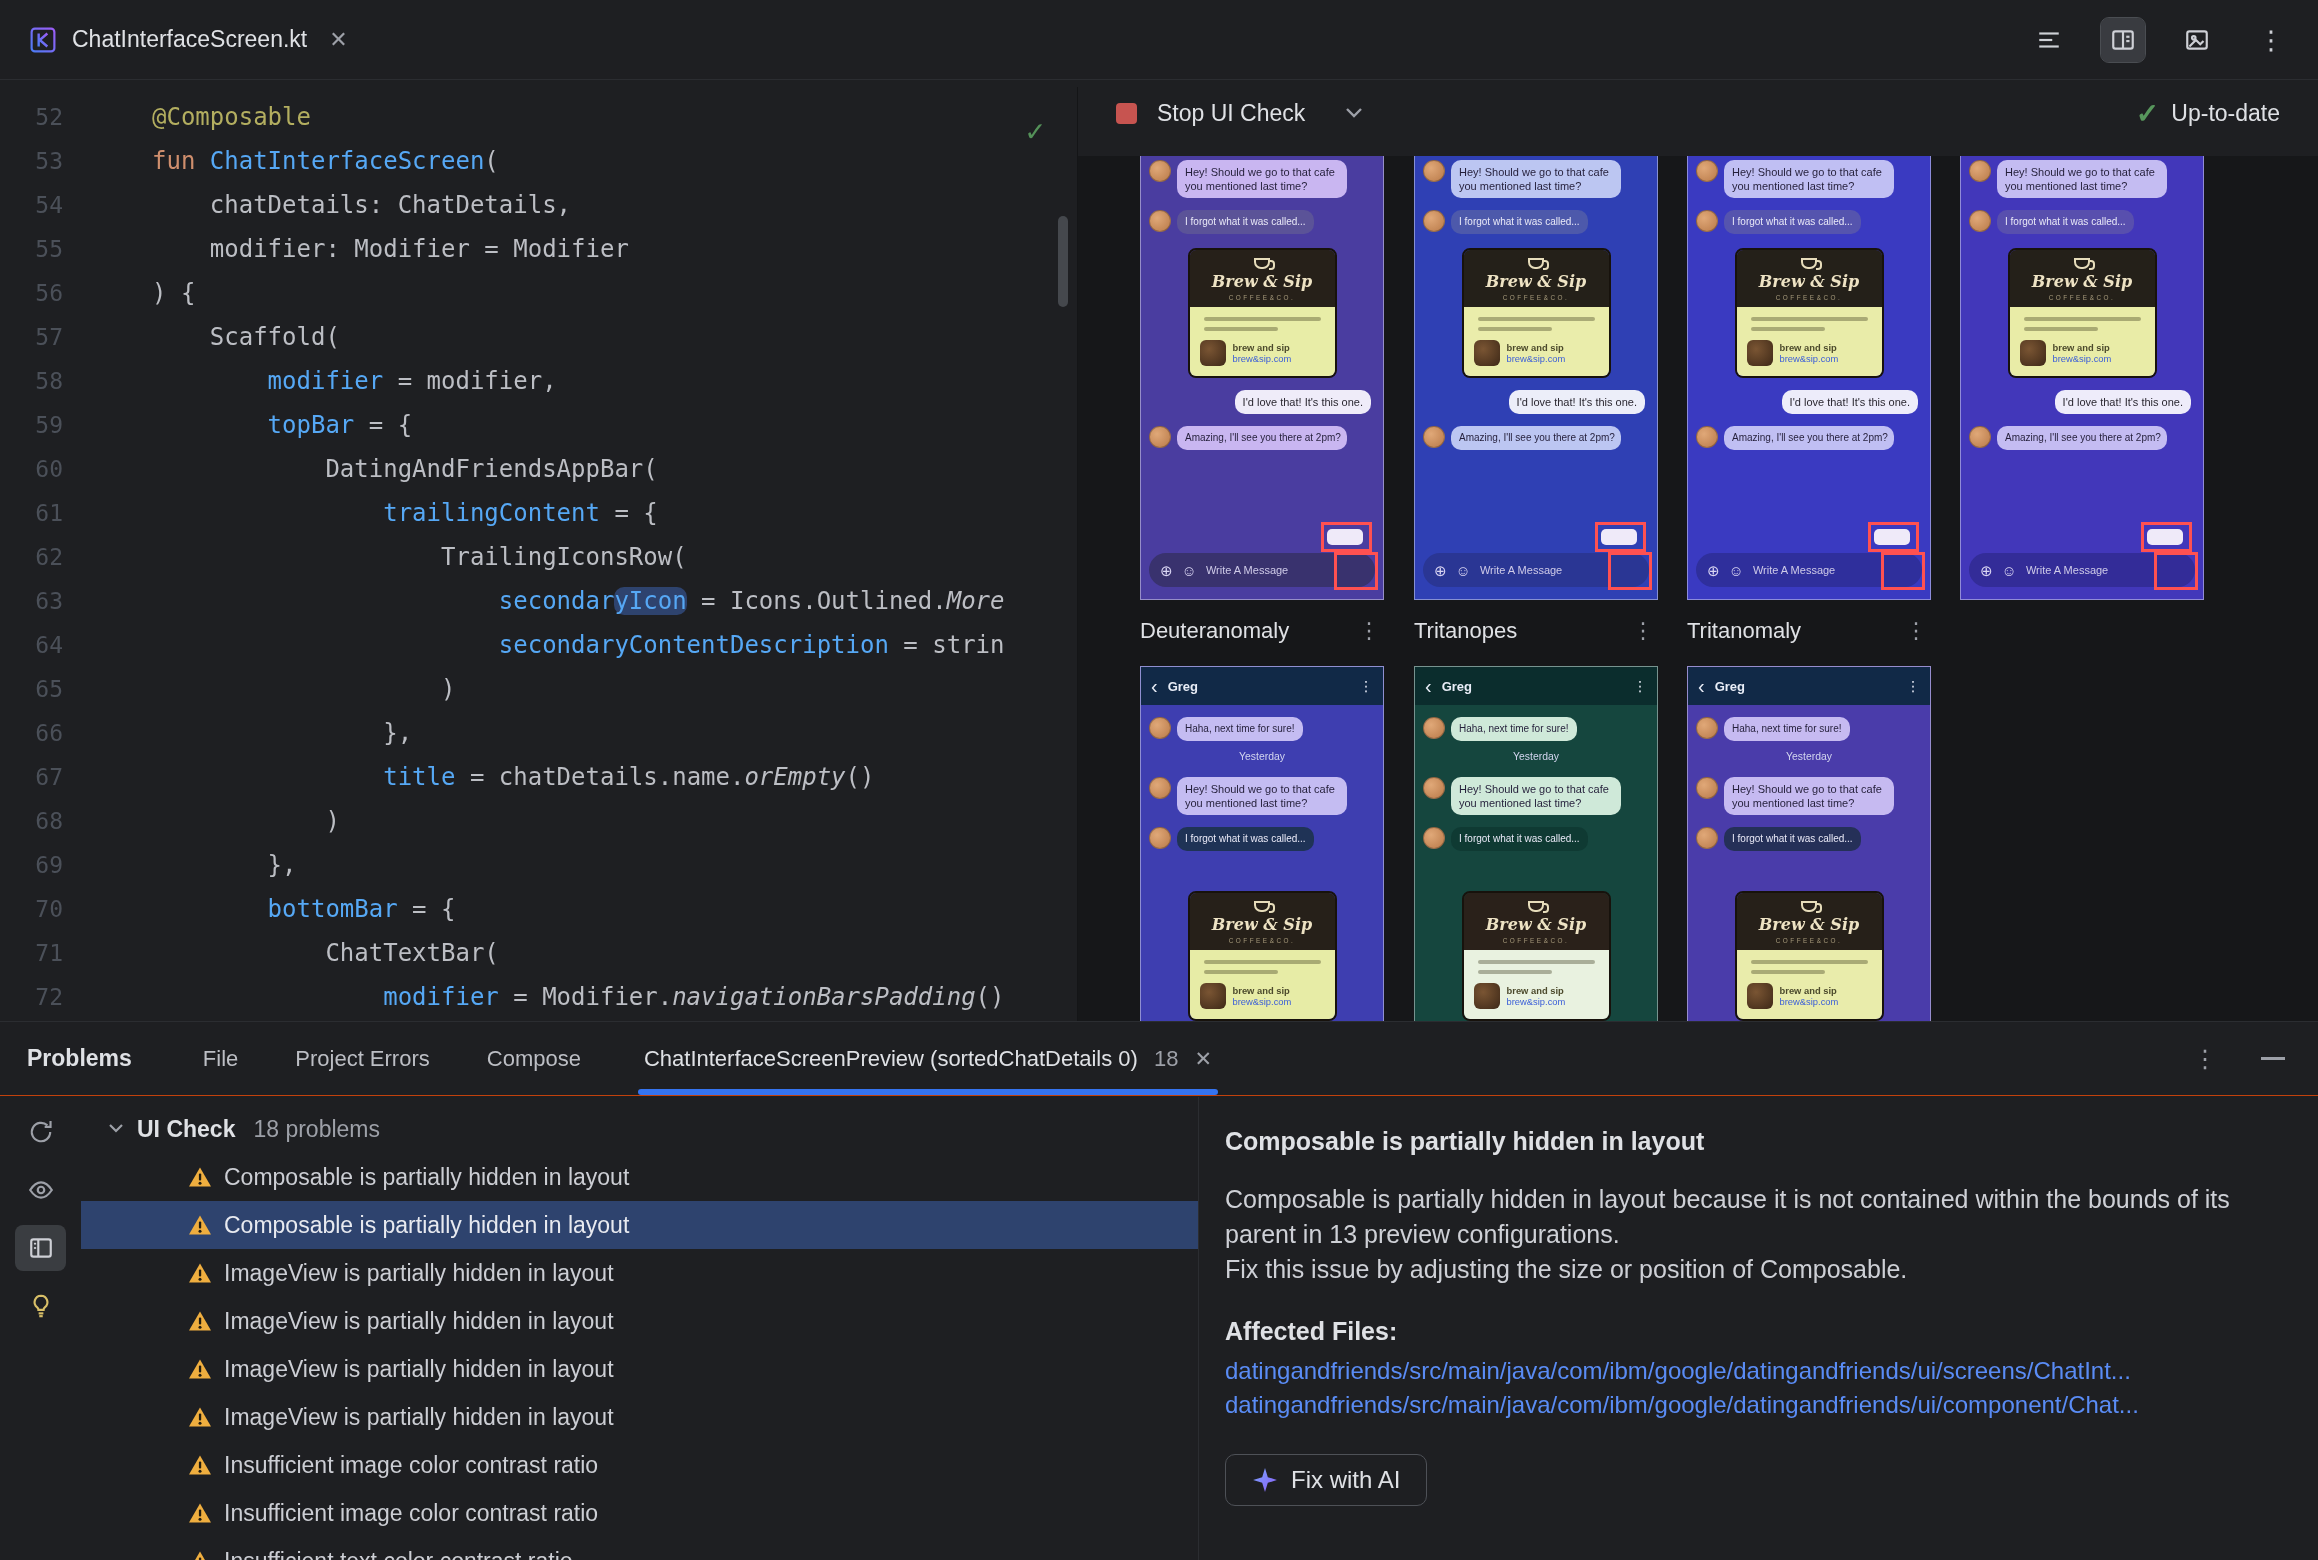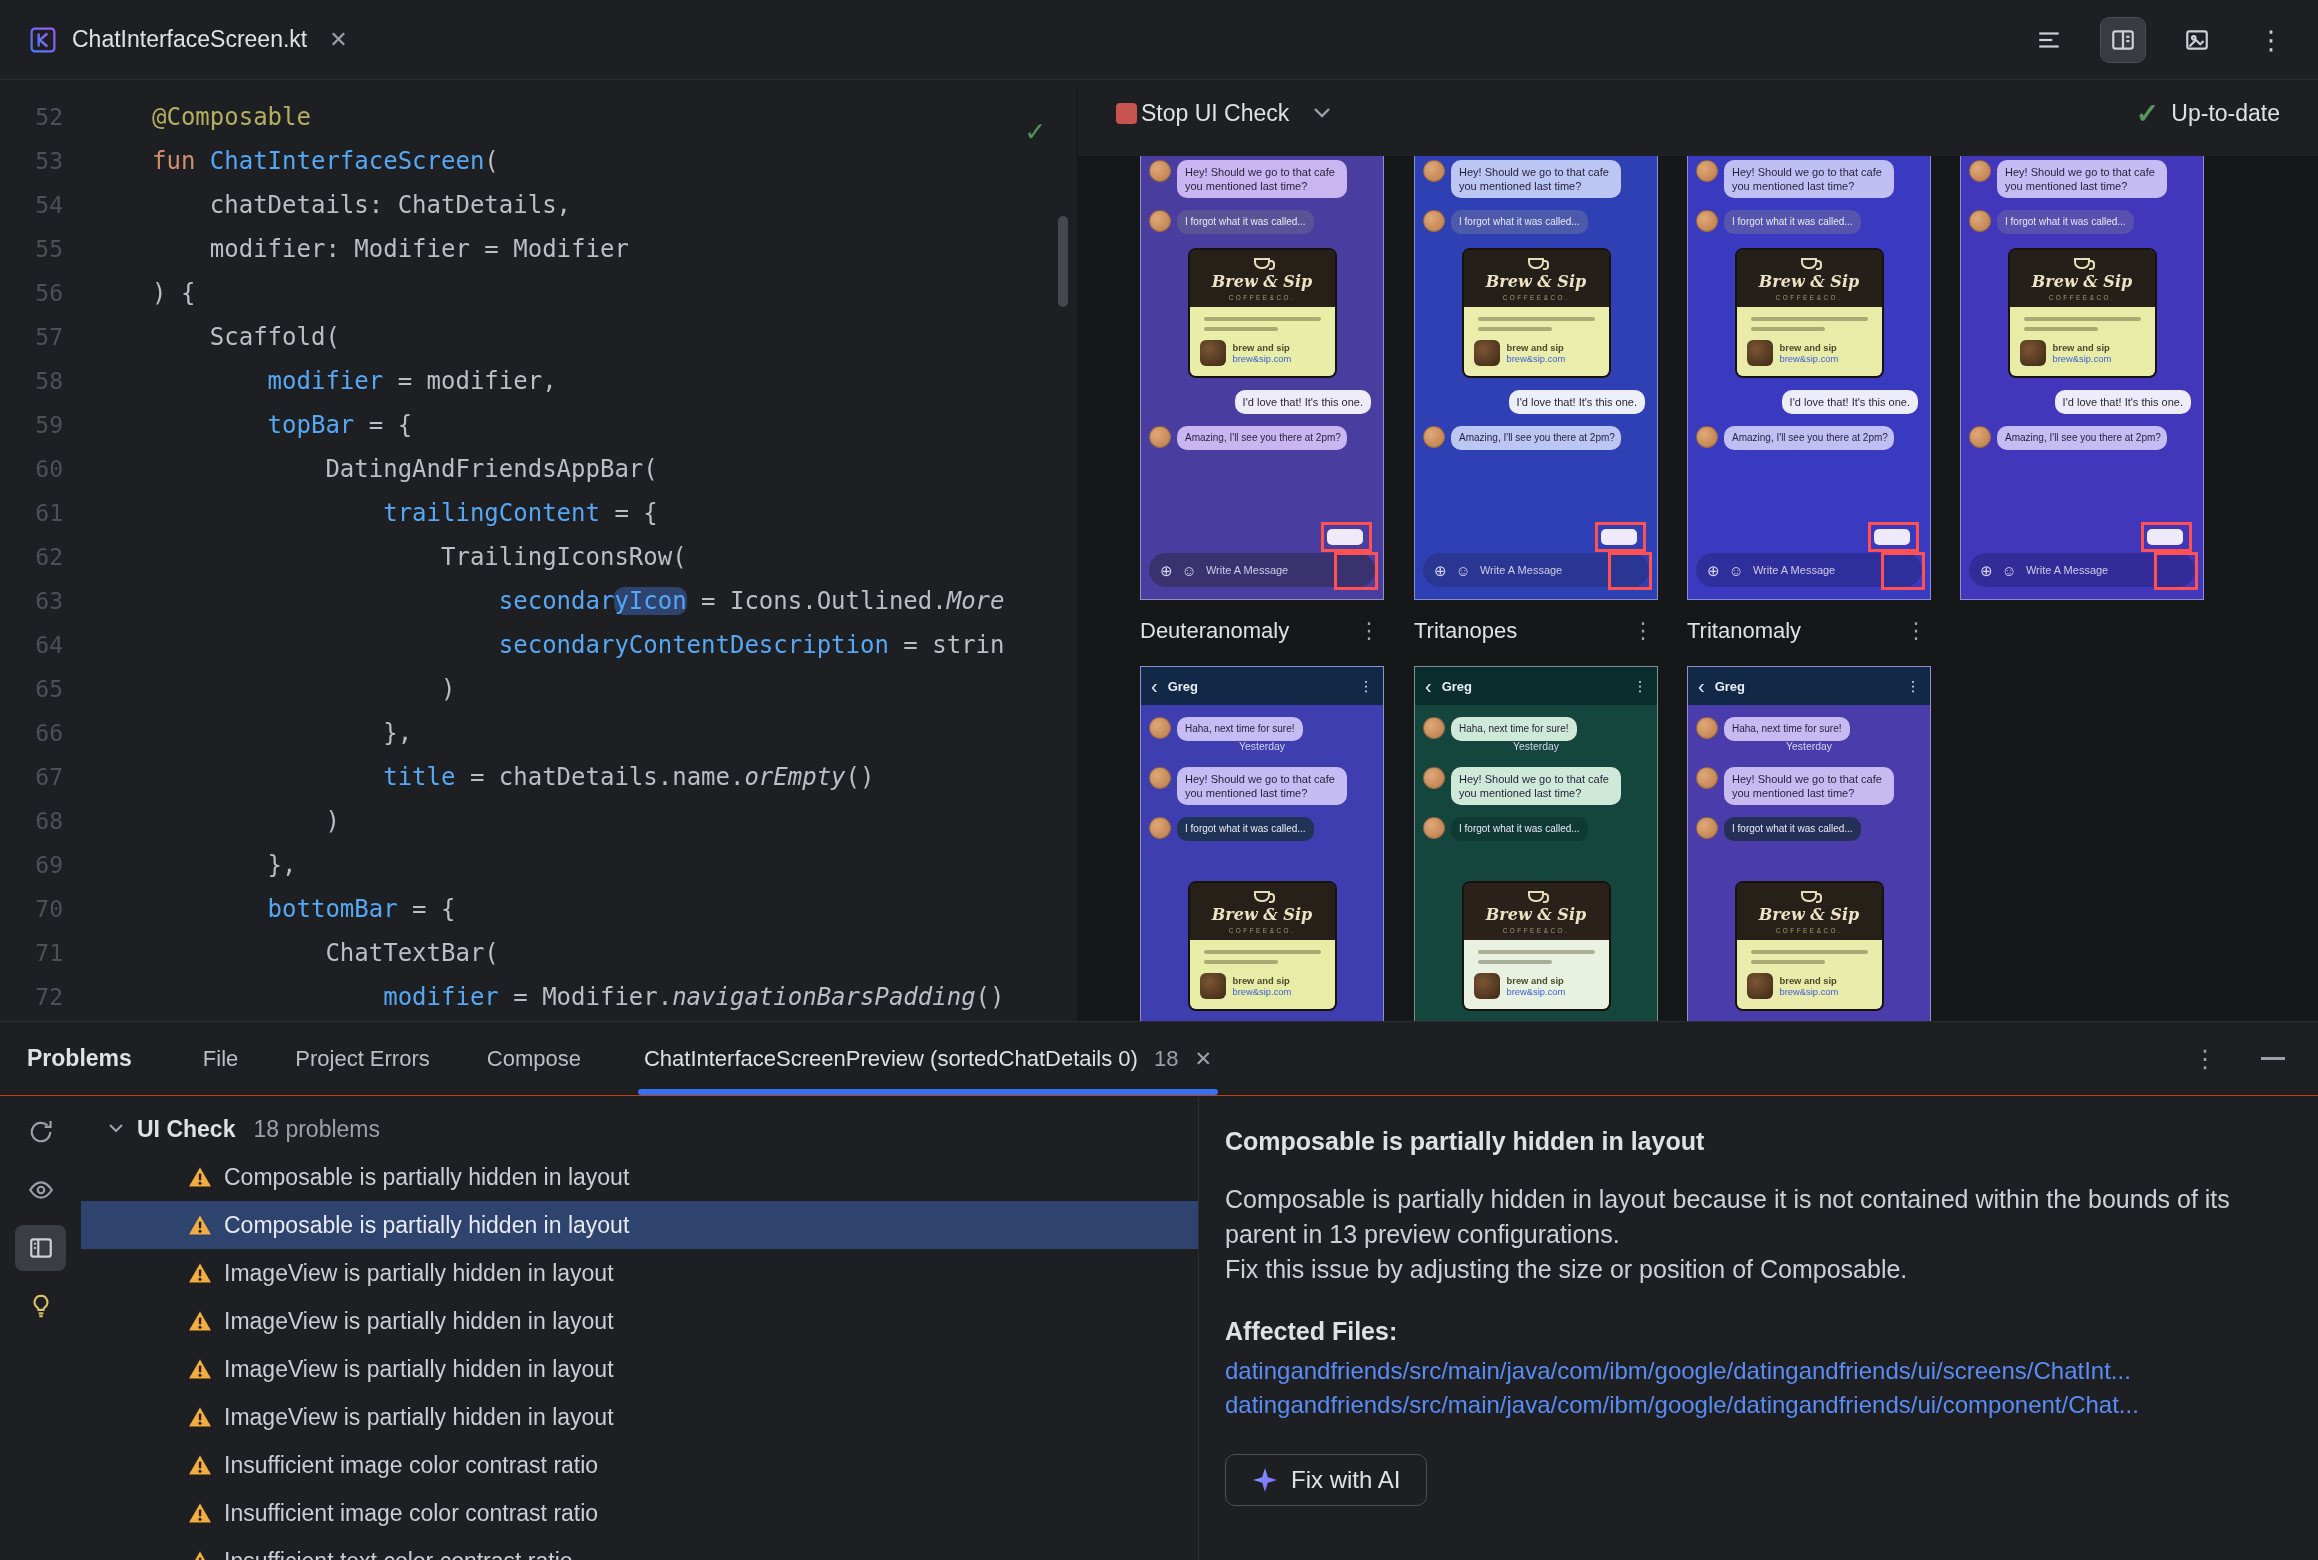--- a/index.html
+++ b/index.html
@@ -25,21 +25,21 @@
   .ln{width:152px;padding-right:89px;text-align:right;color:#4b5059;flex:none;font-size:23px}
   .code-text{white-space:pre;color:#bcbec4}
   .ann{color:#b3ae60}.kw{color:#cf8e6d}.fn{color:#56a8f5}.blue{color:#56a8f5}
   .it{font-style:italic}
   .sel{background:#2e436e;border-radius:10px}
   .ed-check{position:absolute;right:32px;top:22px;color:#549159;font-size:30px}
   .ed-scrollbar{position:absolute;right:8px;top:129px;width:10px;height:91px;background:#45484d;border-radius:5px}
 
   
   .preview{position:absolute;left:1077px;top:87px;width:1241px;height:934px;background:#1e1f22;border-left:1px solid #141517}
-  .pv-toolbar{height:52px;display:flex;align-items:center;padding:0 38px;}
+  .pv-toolbar{height:52px;display:flex;align-items:center;padding:0 38px;gap:16px}
   .stop-sq{width:21px;height:21px;background:#c75450;border-radius:4px}
   .stop-label{font-size:23px;color:#dfe1e5;margin-left:4px}
   .pv-chev{margin-left:22px;display:flex;align-items:center}
   .pv-status{margin-left:auto;display:flex;align-items:center;gap:12px;font-size:23px;color:#dfe1e5}
   .ok-check{color:#57965c;font-size:28px;font-weight:bold}
   .pv-canvas{position:absolute;left:0;top:69px;right:0;bottom:0;background:#161719;overflow:hidden}
   .pv-label{position:absolute;width:244px;height:36px;display:flex;justify-content:space-between;
     align-items:center;font-size:22px;color:#dfe1e5}
   .pv-kebab{font-size:22px;color:#9da0a8;padding:0 4px}
 
@@ -49,21 +49,21 @@
   .phone.r2{height:356px}
   .msg{display:flex;align-items:flex-start;gap:6px;margin:12px 8px 0}
   .msg.out{justify-content:flex-end;margin-right:12px}
   .ava{width:22px;height:22px;border-radius:50%;flex:none;margin-bottom:1px;
     background:radial-gradient(circle at 35% 35%,#e0a878,#b97a49);border:1px solid rgba(0,0,0,.25)}
   .bub{border-radius:10px;padding:5px 8px;font-size:11px;line-height:14px;max-width:170px}
   .bub.b1{background:var(--b1);color:#241f3a}
   .bub.b2{background:var(--b2);color:#e9e9f7}
   .bub.bo{background:var(--out);color:#2a2730;white-space:nowrap}
   .bub.one{white-space:nowrap;font-size:10px}
-  .day{text-align:center;font-size:10.4px;color:#d3d6ef;height:14px}
+  .day{text-align:center;font-size:10.4px;color:#d3d6ef;margin-top:10px;height:14px}
   .chead{height:38px;display:flex;align-items:center;padding:0 10px;gap:10px;background:var(--hd);color:#e9edf7}
   .chead .back{font-size:20px;line-height:1}
   .chead .cname{font-size:13px;font-weight:bold}
   .chead .ckeb{margin-left:auto;font-size:14px}
   .brew{width:149px;margin:14px auto 0;border:2px solid #17120c;border-radius:8px;overflow:hidden}
   .r2 .brew{margin-top:40px}
   .brew-head{background:var(--bh);padding:8px 6px 6px;text-align:center}
   .cupic{width:16px;height:11px;border:2px solid #e6dcba;border-radius:0 0 7px 7px;margin:0 auto 3px;position:relative}
   .cupic:after{content:"";position:absolute;right:-7px;top:0;width:4px;height:6px;border:2px solid #e6dcba;border-left:none;border-radius:0 4px 4px 0}
   .brand{font-family:"DejaVu Serif",serif;font-style:italic;font-weight:bold;font-size:16px;color:#eee3c4;white-space:nowrap}

